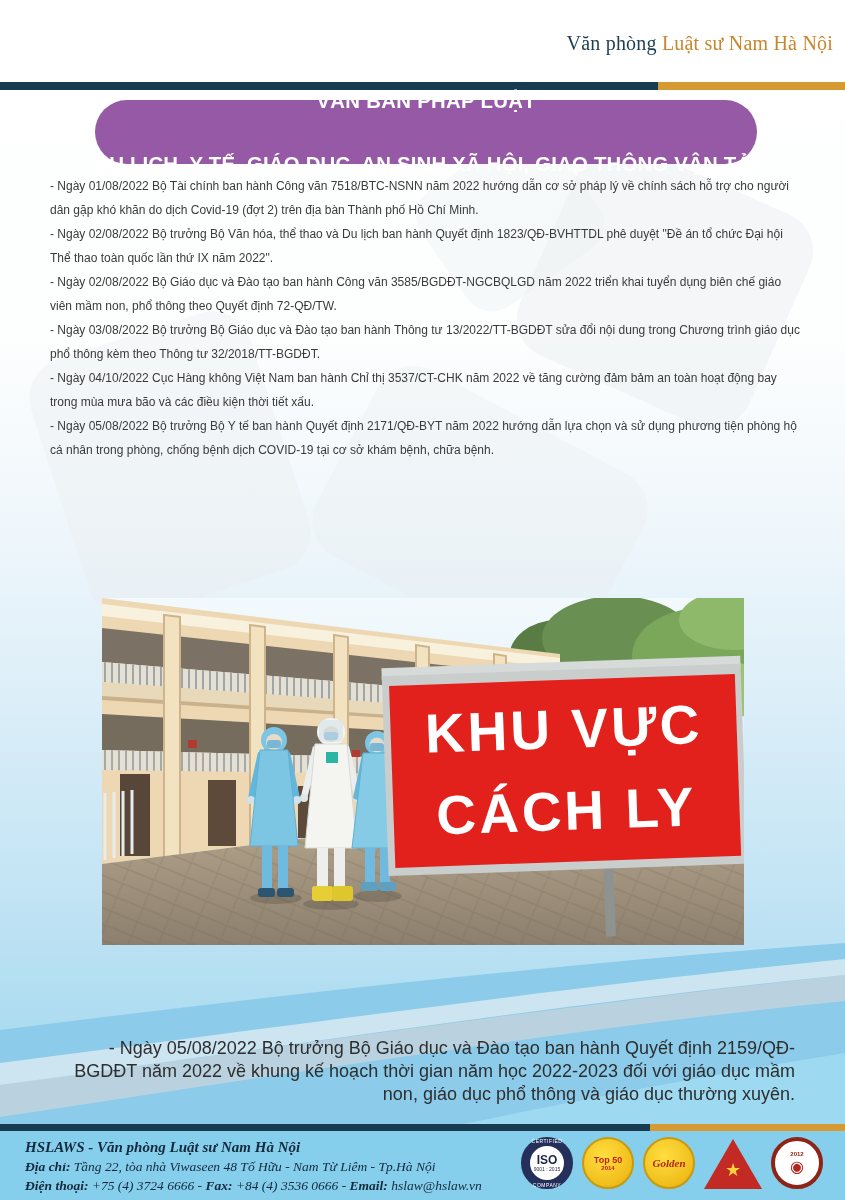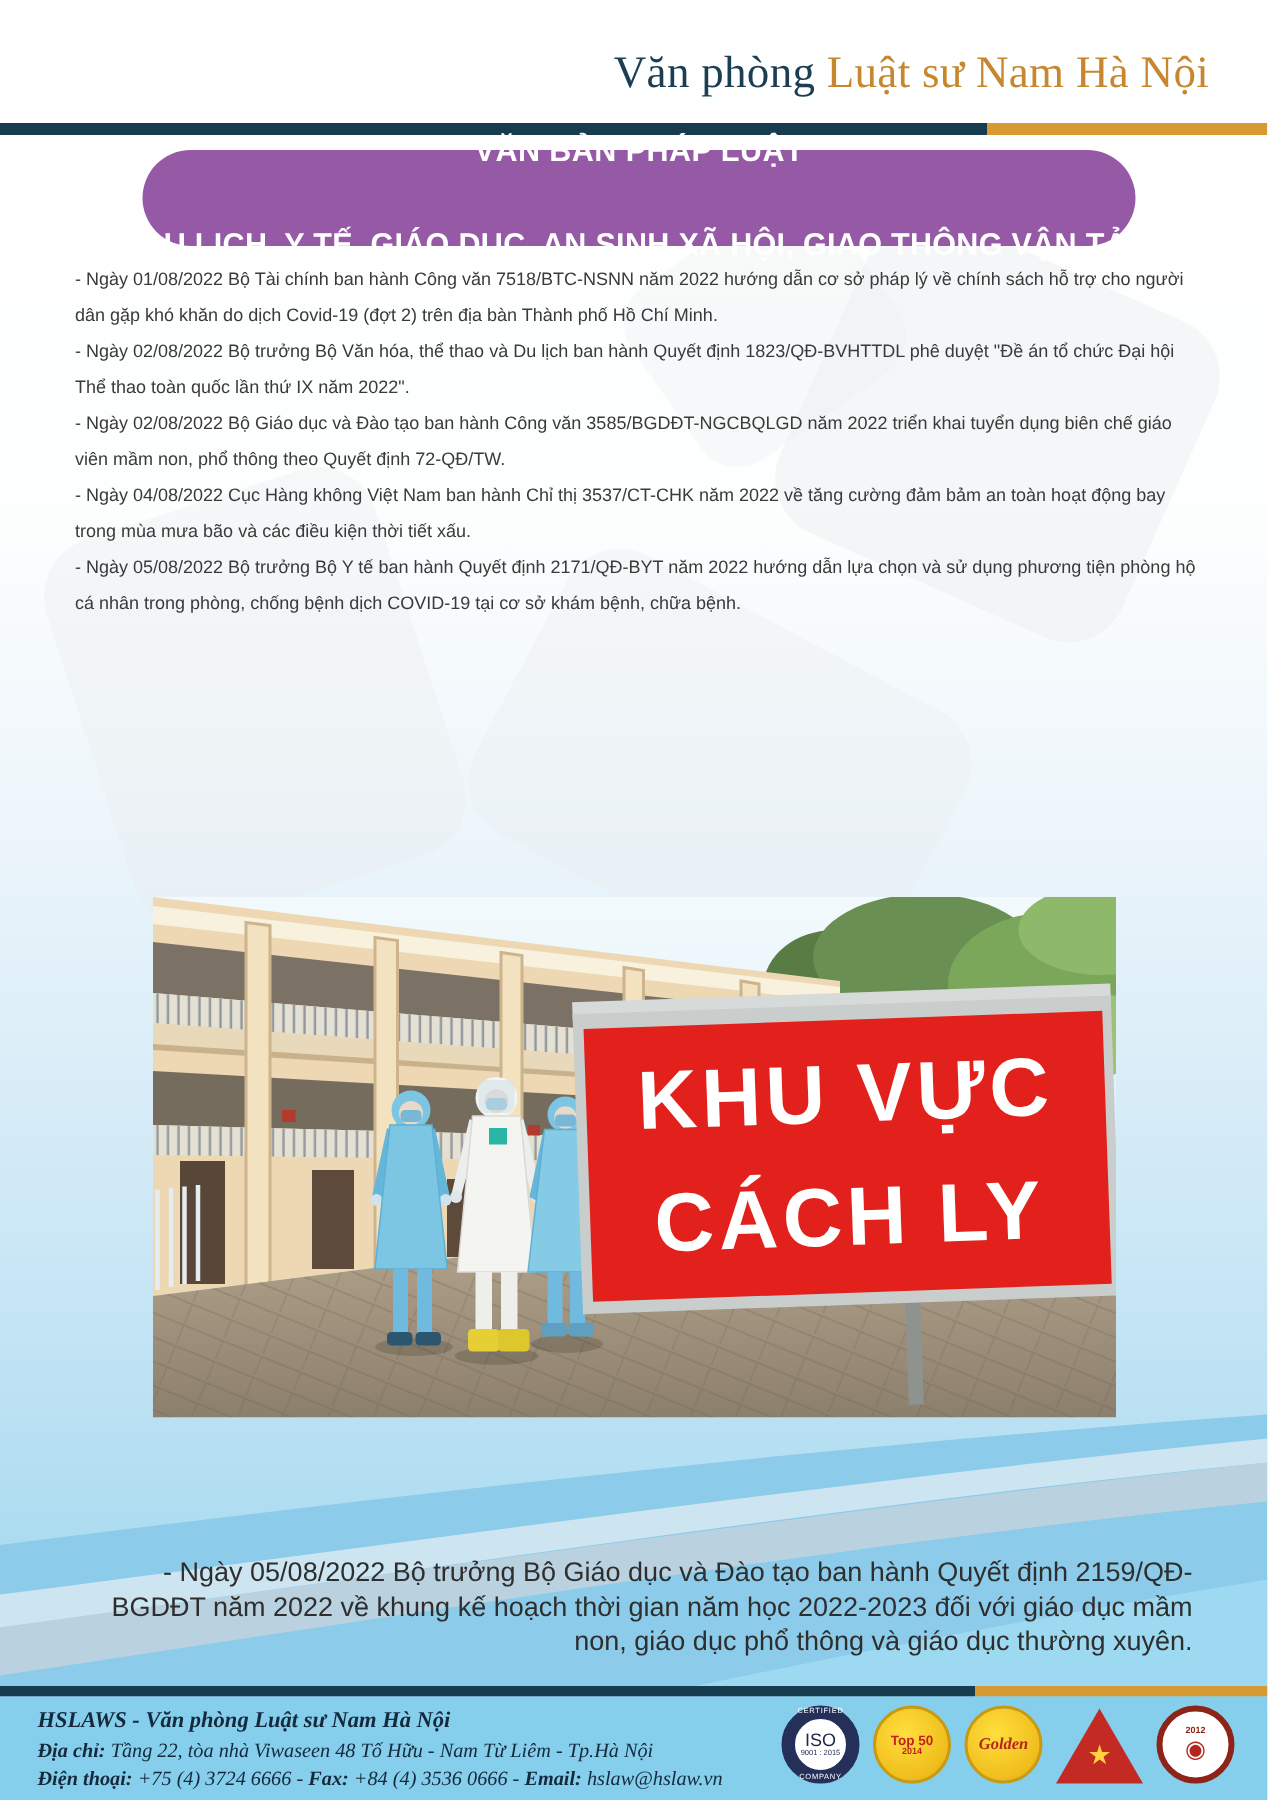--- a/index.html
+++ b/index.html
@@ -9,22 +9,22 @@
     background:linear-gradient(180deg,#ffffff 0%,#fdfefe 28%,#eef6fb 45%,#d9edf8 60%,#c3e4f4 74%,#a8daf0 88%,#8ecfeb 100%);
   }
   
   .wm{position:absolute;background:#e9edef;z-index:1;}
   .wm1{left:540px;top:170px;width:250px;height:230px;transform:rotate(24deg);border-radius:40px;opacity:.45;}
   .wm2{left:55px;top:330px;width:230px;height:270px;transform:rotate(-18deg);border-radius:40px;opacity:.38;}
   .wm3{left:330px;top:410px;width:300px;height:210px;transform:rotate(28deg);border-radius:40px;opacity:.32;}
   .wm4{left:430px;top:150px;width:160px;height:140px;transform:rotate(-35deg);border-radius:30px;opacity:.3;}
 
   
-  .top-title{position:absolute;top:32px;right:39px;z-index:3;
-    font-family:"Liberation Serif",serif;font-size:30px;letter-spacing:.2px;}
+  .top-title{position:absolute;top:32px;right:12px;z-index:3;
+    font-family:"Liberation Serif",serif;font-size:20px;letter-spacing:.2px;}
   .top-title .navy{color:#1c3e52;}
   .top-title .gold{color:#c8872e;}
   .top-bar{position:absolute;top:82px;left:0;width:658px;height:8px;background:#173b4f;z-index:3;}
   .top-bar-accent{position:absolute;top:82px;left:658px;width:187px;height:8px;background:#d79a33;z-index:3;}
 
   
   .banner{position:absolute;left:95px;top:100px;width:662px;height:64px;background:#9559a5;
     border-radius:32px;display:flex;flex-direction:column;align-items:center;justify-content:center;
     z-index:3;color:#fff;text-align:center;gap:35px;}
   .banner .b1{font-size:21px;font-weight:bold;letter-spacing:.3px;line-height:1.3;transform:scaleX(.97);}
@@ -51,21 +51,21 @@
   .footer-bar-accent{position:absolute;top:1124px;left:650px;width:195px;height:7px;background:#d79a33;z-index:4;}
   .footer{position:absolute;top:1131px;left:0;width:845px;height:75px;background:#85ceec;z-index:4;}
   .footer-text{position:absolute;left:25px;top:7px;font-family:"Liberation Serif",serif;
     font-style:italic;color:#14293c;font-size:13.5px;line-height:19px;}
   .footer-text .f1{font-weight:bold;font-size:15px;}
   .footer-text b{font-weight:bold;}
   .badges{position:absolute;right:22px;top:6px;display:flex;gap:9px;align-items:center;}
   .badge{width:52px;height:52px;border-radius:50%;position:relative;display:flex;flex-direction:column;
     align-items:center;justify-content:center;box-sizing:border-box;flex:0 0 auto;}
   .badge-iso{background:#fff;border:9px solid #25305a;}
-  .badge-iso .c{font-weight:normal;color:#1d2646;font-size:12px;line-height:12px;}
+  .badge-iso .c{font-weight:bold;color:#1d2646;font-size:12px;line-height:12px;}
   .badge-iso .s{color:#1d2646;font-size:5px;line-height:6px;}
   .badge-iso .arc{position:absolute;width:100%;text-align:center;color:#fff;font-size:5px;letter-spacing:.5px;}
   .badge-iso .arc.t{top:-8px;} .badge-iso .arc.b{bottom:-8px;}
   .badge-coin{background:radial-gradient(circle at 40% 35%,#ffdf3e,#f0bd1c 70%,#d9a312);border:2px solid #c79a10;}
   .badge-coin .c{color:#c1231c;font-weight:bold;font-size:9px;line-height:10px;}
   .badge-coin .s{color:#c1231c;font-size:6px;line-height:7px;font-weight:bold;}
   .badge-coin .g{color:#b3261e;font-style:italic;font-weight:bold;font-size:11px;font-family:"Liberation Serif",serif;}
   .badge-tri-wrap{width:58px;height:52px;position:relative;display:flex;align-items:flex-end;justify-content:center;flex:0 0 auto;}
   .badge-tri{width:0;height:0;border-left:29px solid transparent;border-right:29px solid transparent;
     border-bottom:50px solid #c32a23;}
@@ -92,21 +92,22 @@
 
   <div class="banner">
     <div class="b1">VĂN BẢN PHÁP LUẬT</div>
     <div class="b2">DU LỊCH, Y TẾ, GIÁO DỤC, AN SINH XÃ HỘI, GIAO THÔNG VẬN TẢI</div>
   </div>
 
   <div class="articles">
     <p>- Ngày 01/08/2022 Bộ Tài chính ban hành Công văn 7518/BTC-NSNN năm 2022 hướng dẫn cơ sở pháp lý về chính sách hỗ trợ cho người dân gặp khó khăn do dịch Covid-19 (đợt 2) trên địa bàn Thành phố Hồ Chí Minh.</p>
     <p>- Ngày 02/08/2022 Bộ trưởng Bộ Văn hóa, thể thao và Du lịch ban hành  Quyết định 1823/QĐ-BVHTTDL phê duyệt "Đề án tổ chức Đại hội Thể thao toàn quốc lần thứ IX năm 2022".</p>
     <p>- Ngày 02/08/2022 Bộ Giáo dục và Đào tạo ban hành Công văn 3585/BGDĐT-NGCBQLGD năm 2022 triển khai tuyển dụng biên chế giáo viên mầm non, phổ thông theo Quyết định 72-QĐ/TW.</p>
-    <p>- Ngày 04/08/2022 Cục Hàng không Việt Nam ban hành Chỉ thị 3537/CT-CHK năm 2022 về tăng cường đảm bảm an toàn hoạt động bay trong mùa mưa bão và các điều kiện thời tiết xấu.</p>
+    <p>- Ngày 03/08/2022 Bộ trưởng Bộ Giáo dục và Đào tạo ban hành Thông tư 13/2022/TT-BGDĐT sửa đổi nội dung trong Chương trình giáo dục phổ thông kèm theo Thông tư 32/2018/TT-BGDĐT.</p>
+    <p>- Ngày 04/10/2022 Cục Hàng không Việt Nam ban hành Chỉ thị 3537/CT-CHK năm 2022 về tăng cường đảm bảm an toàn hoạt động bay trong mùa mưa bão và các điều kiện thời tiết xấu.</p>
     <p>- Ngày 05/08/2022 Bộ trưởng Bộ Y tế ban hành Quyết định 2171/QĐ-BYT năm 2022 hướng dẫn lựa chọn và sử dụng phương tiện phòng hộ cá nhân trong phòng, chống bệnh dịch COVID-19 tại cơ sở khám bệnh, chữa bệnh.</p>
   </div>
 
   <div class="photo">
     <svg width="642" height="347" viewBox="0 0 642 347">
       <defs>
         <linearGradient id="skyGrad" x1="0" y1="0" x2="0" y2="1">
           <stop offset="0" stop-color="#f3fafd"></stop>
             <stop offset="1" stop-color="#dcedf6"></stop>
         </linearGradient>

